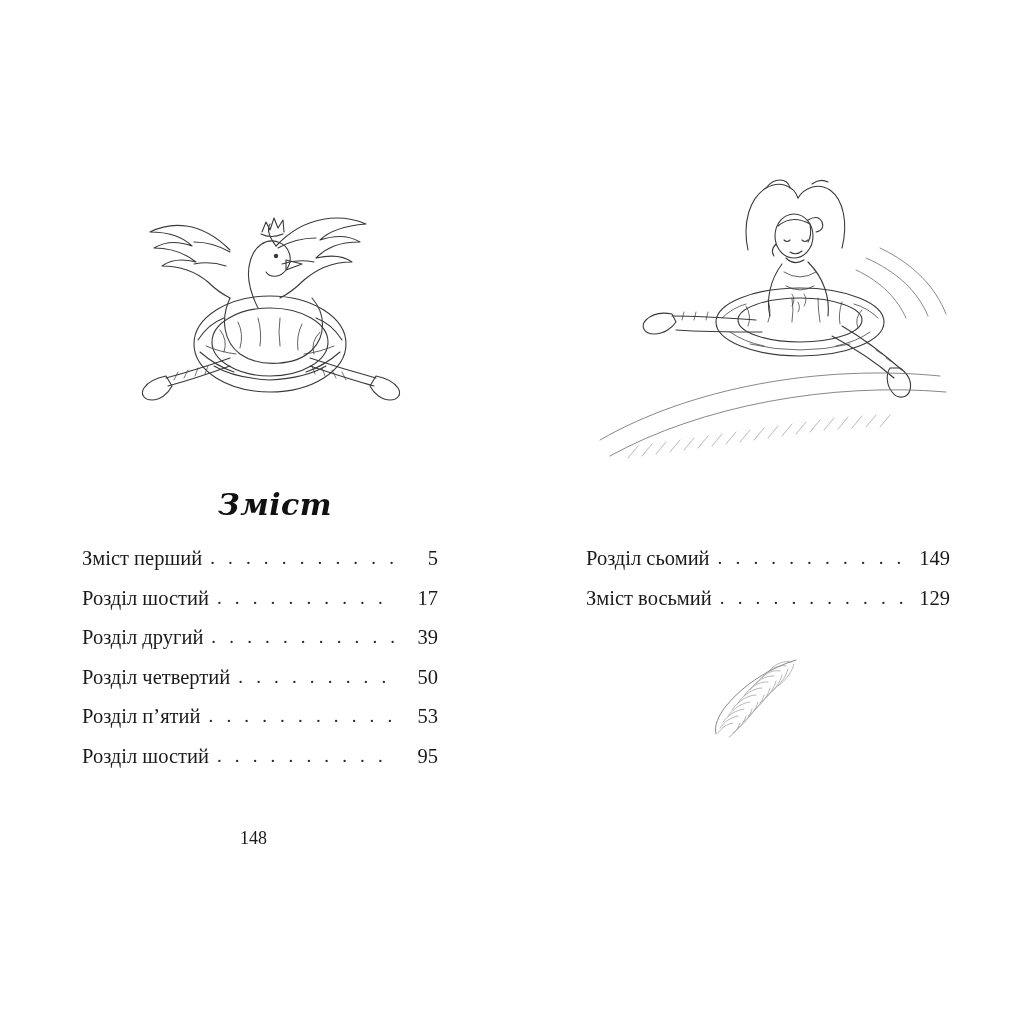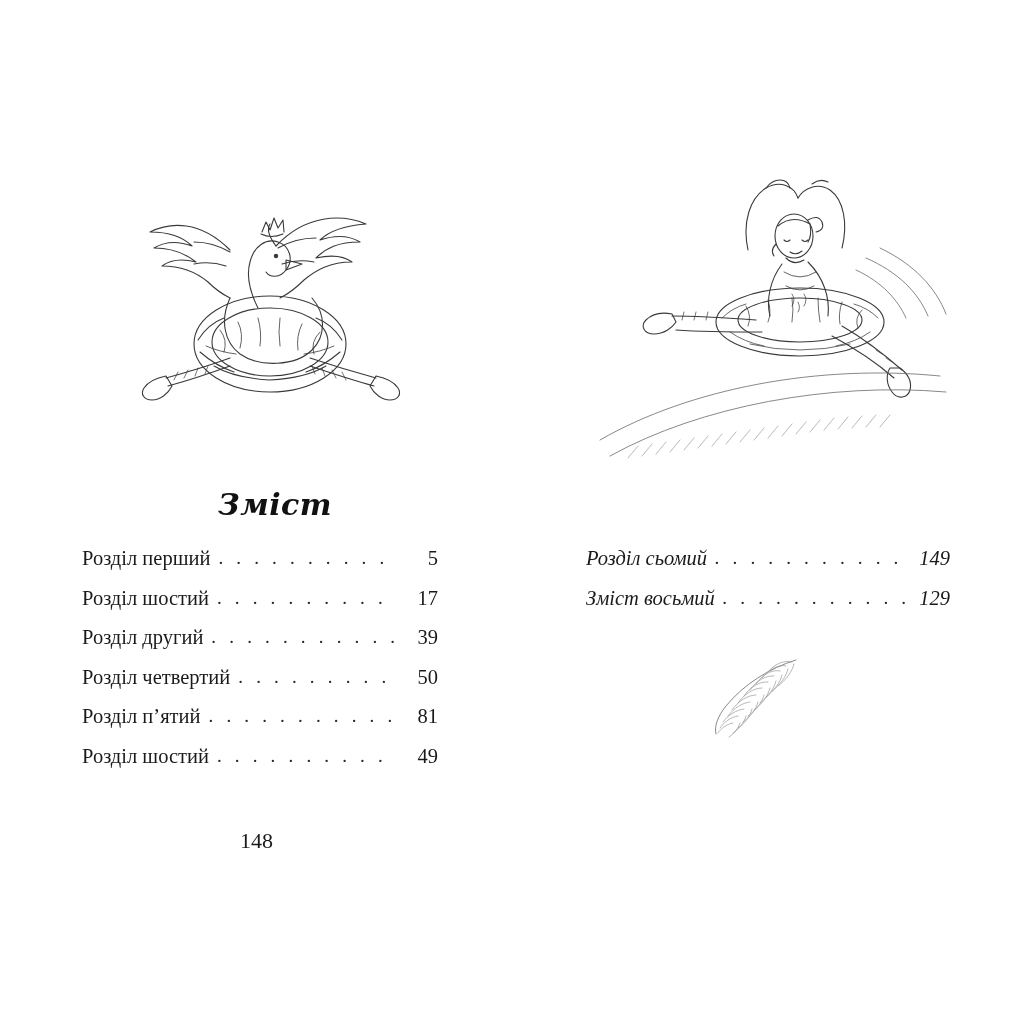--- a/index.html
+++ b/index.html
@@ -89,28 +89,27 @@
     position: absolute;
     left: 82px;
     top: 548px;
     width: 356px;
   }
   .right-list {
     position: absolute;
     left: 586px;
     top: 548px;
     width: 364px;
-    font-style: italic;
   }
 
   .folio {
     position: absolute;
     left: 240px;
     top: 828px;
-    font-size: 22px;
+    font-size: 18px;
     color: #1a1a1a;
   }
 
   svg { display: block; }
 </style>
 </head>
 <body>
 
 <div class="page">
 
@@ -242,21 +241,21 @@
         <path d="M46 66 C44 73 39 79 33 83"></path>
         <path d="M40 73 C38 79 34 84 29 87"></path>
       </g>
     </svg>
   </div>
 
   <div class="toc-title">Зміст</div>
 
   <ul class="toc-list left-list">
     <li class="toc-row">
-      <span class="toc-label">Розділ перший</span>
+      <span class="toc-label">Зміст перший</span>
       <span class="toc-dots">. . . . . . . . . . . . . . . . . . . . . . . . . . . . . .</span>
       <span class="toc-page">5</span>
     </li>
     <li class="toc-row">
       <span class="toc-label">Розділ шостий</span>
       <span class="toc-dots">. . . . . . . . . . . . . . . . . . . . . . . . . . . . . .</span>
       <span class="toc-page">17</span>
     </li>
     <li class="toc-row">
       <span class="toc-label">Розділ другий</span>
@@ -264,26 +263,26 @@
       <span class="toc-page">39</span>
     </li>
     <li class="toc-row">
       <span class="toc-label">Розділ четвертий</span>
       <span class="toc-dots">. . . . . . . . . . . . . . . . . . . . . . . . . . . . . .</span>
       <span class="toc-page">50</span>
     </li>
     <li class="toc-row">
       <span class="toc-label">Розділ п’ятий</span>
       <span class="toc-dots">. . . . . . . . . . . . . . . . . . . . . . . . . . . . . .</span>
-      <span class="toc-page">81</span>
+      <span class="toc-page">53</span>
     </li>
     <li class="toc-row">
       <span class="toc-label">Розділ шостий</span>
       <span class="toc-dots">. . . . . . . . . . . . . . . . . . . . . . . . . . . . . .</span>
-      <span class="toc-page">49</span>
+      <span class="toc-page">95</span>
     </li>
   </ul>
 
   <ul class="toc-list right-list">
     <li class="toc-row">
       <span class="toc-label">Розділ сьомий</span>
       <span class="toc-dots">. . . . . . . . . . . . . . . . . . . . . . . . . . . . . .</span>
       <span class="toc-page">149</span>
     </li>
     <li class="toc-row">

